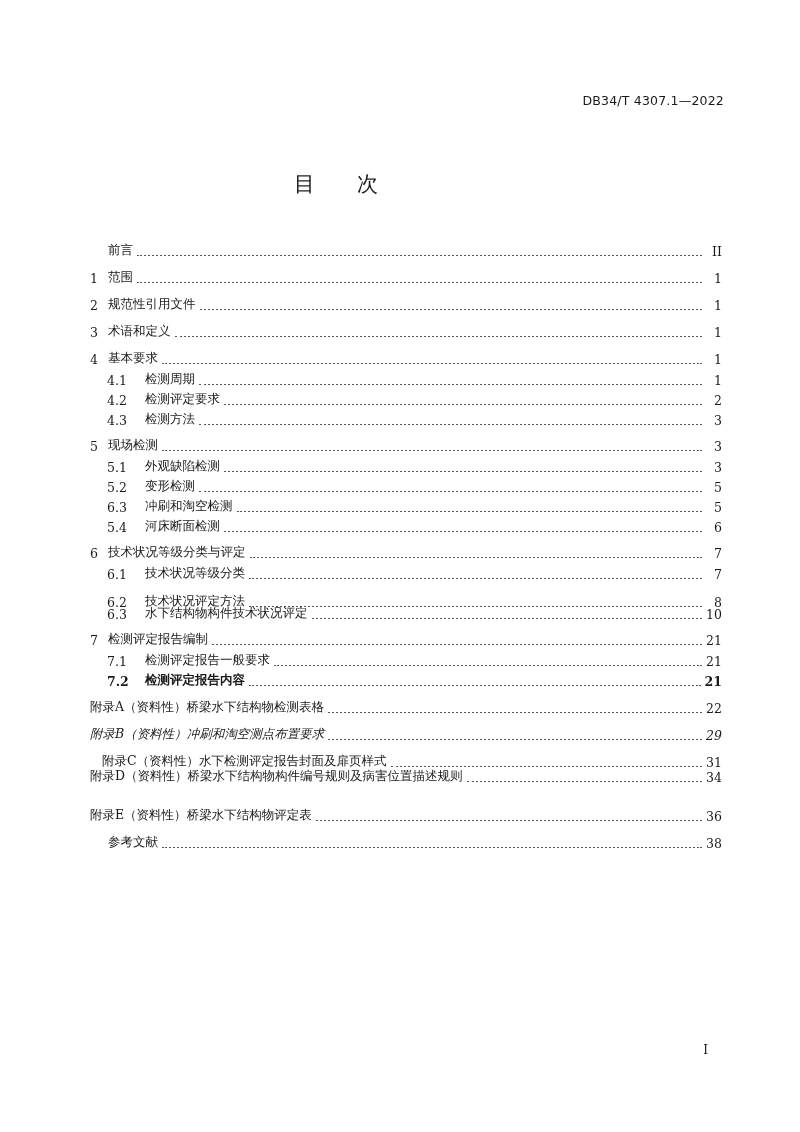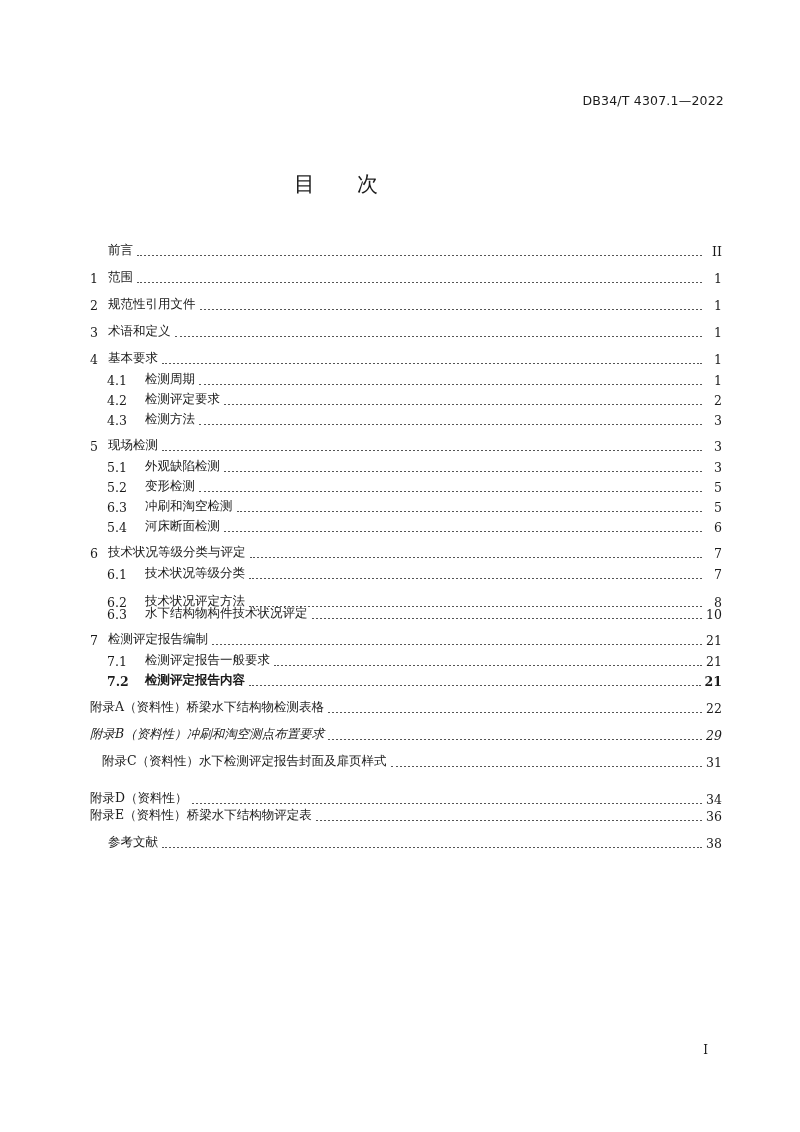--- a/index.html
+++ b/index.html
@@ -161,22 +161,23 @@
       <span class="lbl">冲刷和淘空测点布置要求</span>
       <span class="dots"></span>
       <span class="pg">29</span>
     </div>
     <div class="row app" style="top: 511px; padding-left: 12px;">
       <span class="num">附录C（资料性）</span>
       <span class="lbl">水下检测评定报告封面及扉页样式</span>
       <span class="dots"></span>
       <span class="pg">31</span>
     </div>
-    <div class="row app" style="top: 548px;">
+    <div class="row app" style="top: 526px;">
       <span class="num">附录D（资料性）</span>
+      <span class="lbl">桥梁水下结构物构件编号规则及病害位置描述规则</span>
       <span class="dots"></span>
       <span class="pg">34</span>
     </div>
     <div class="row app" style="top: 565px;">
       <span class="num">附录E（资料性）</span>
       <span class="lbl">桥梁水下结构物评定表</span>
       <span class="dots"></span>
       <span class="pg">36</span>
     </div>
     <div class="row" style="top: 592px;">

